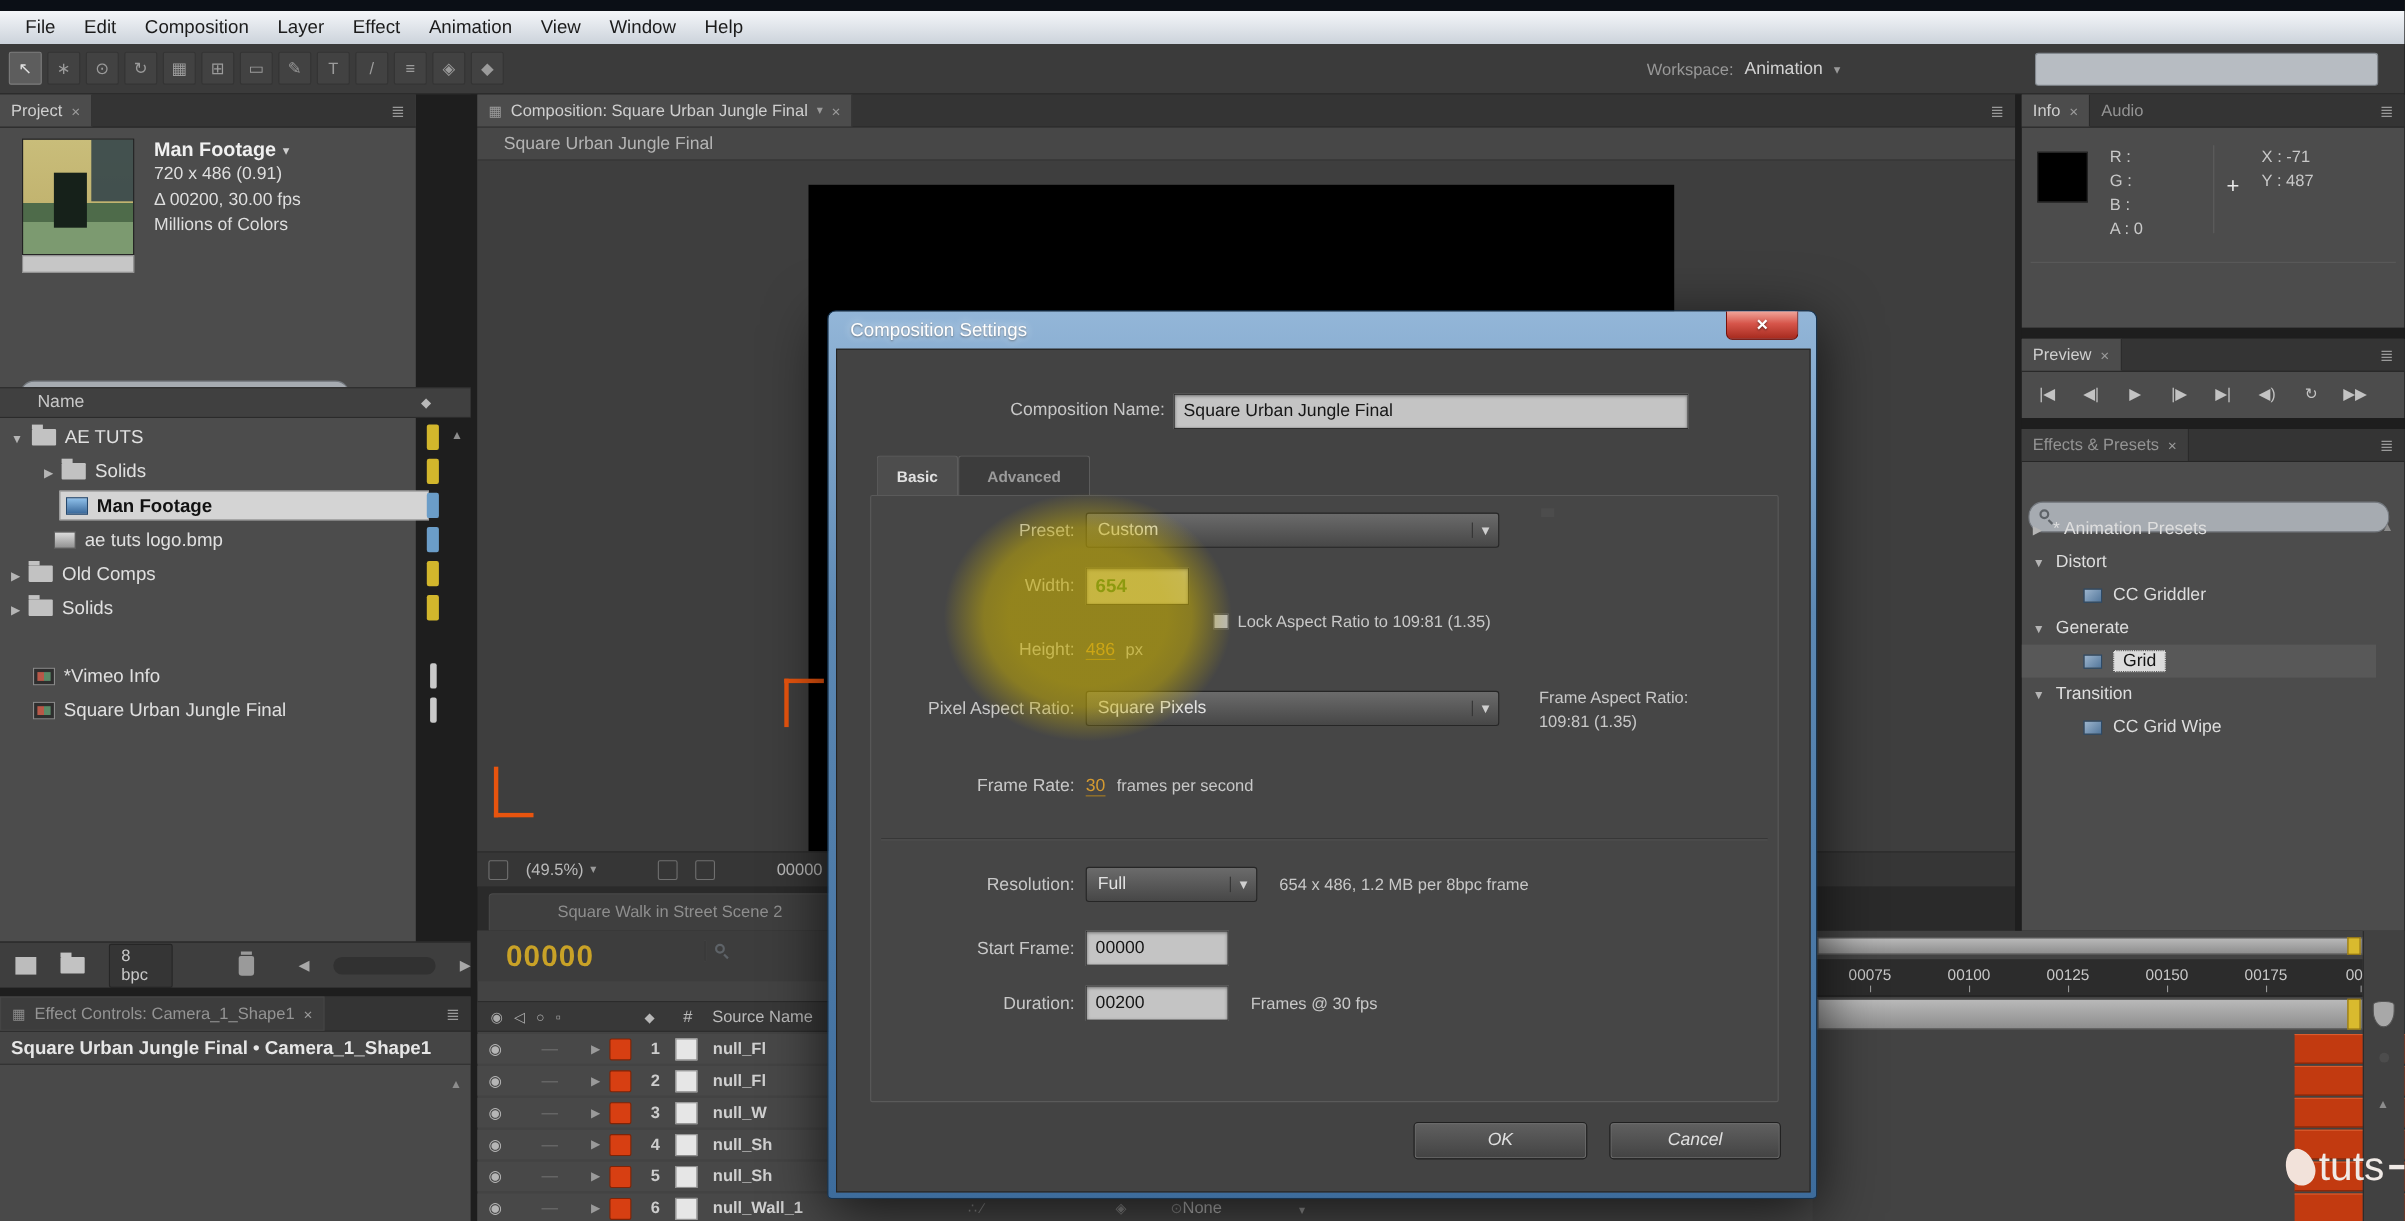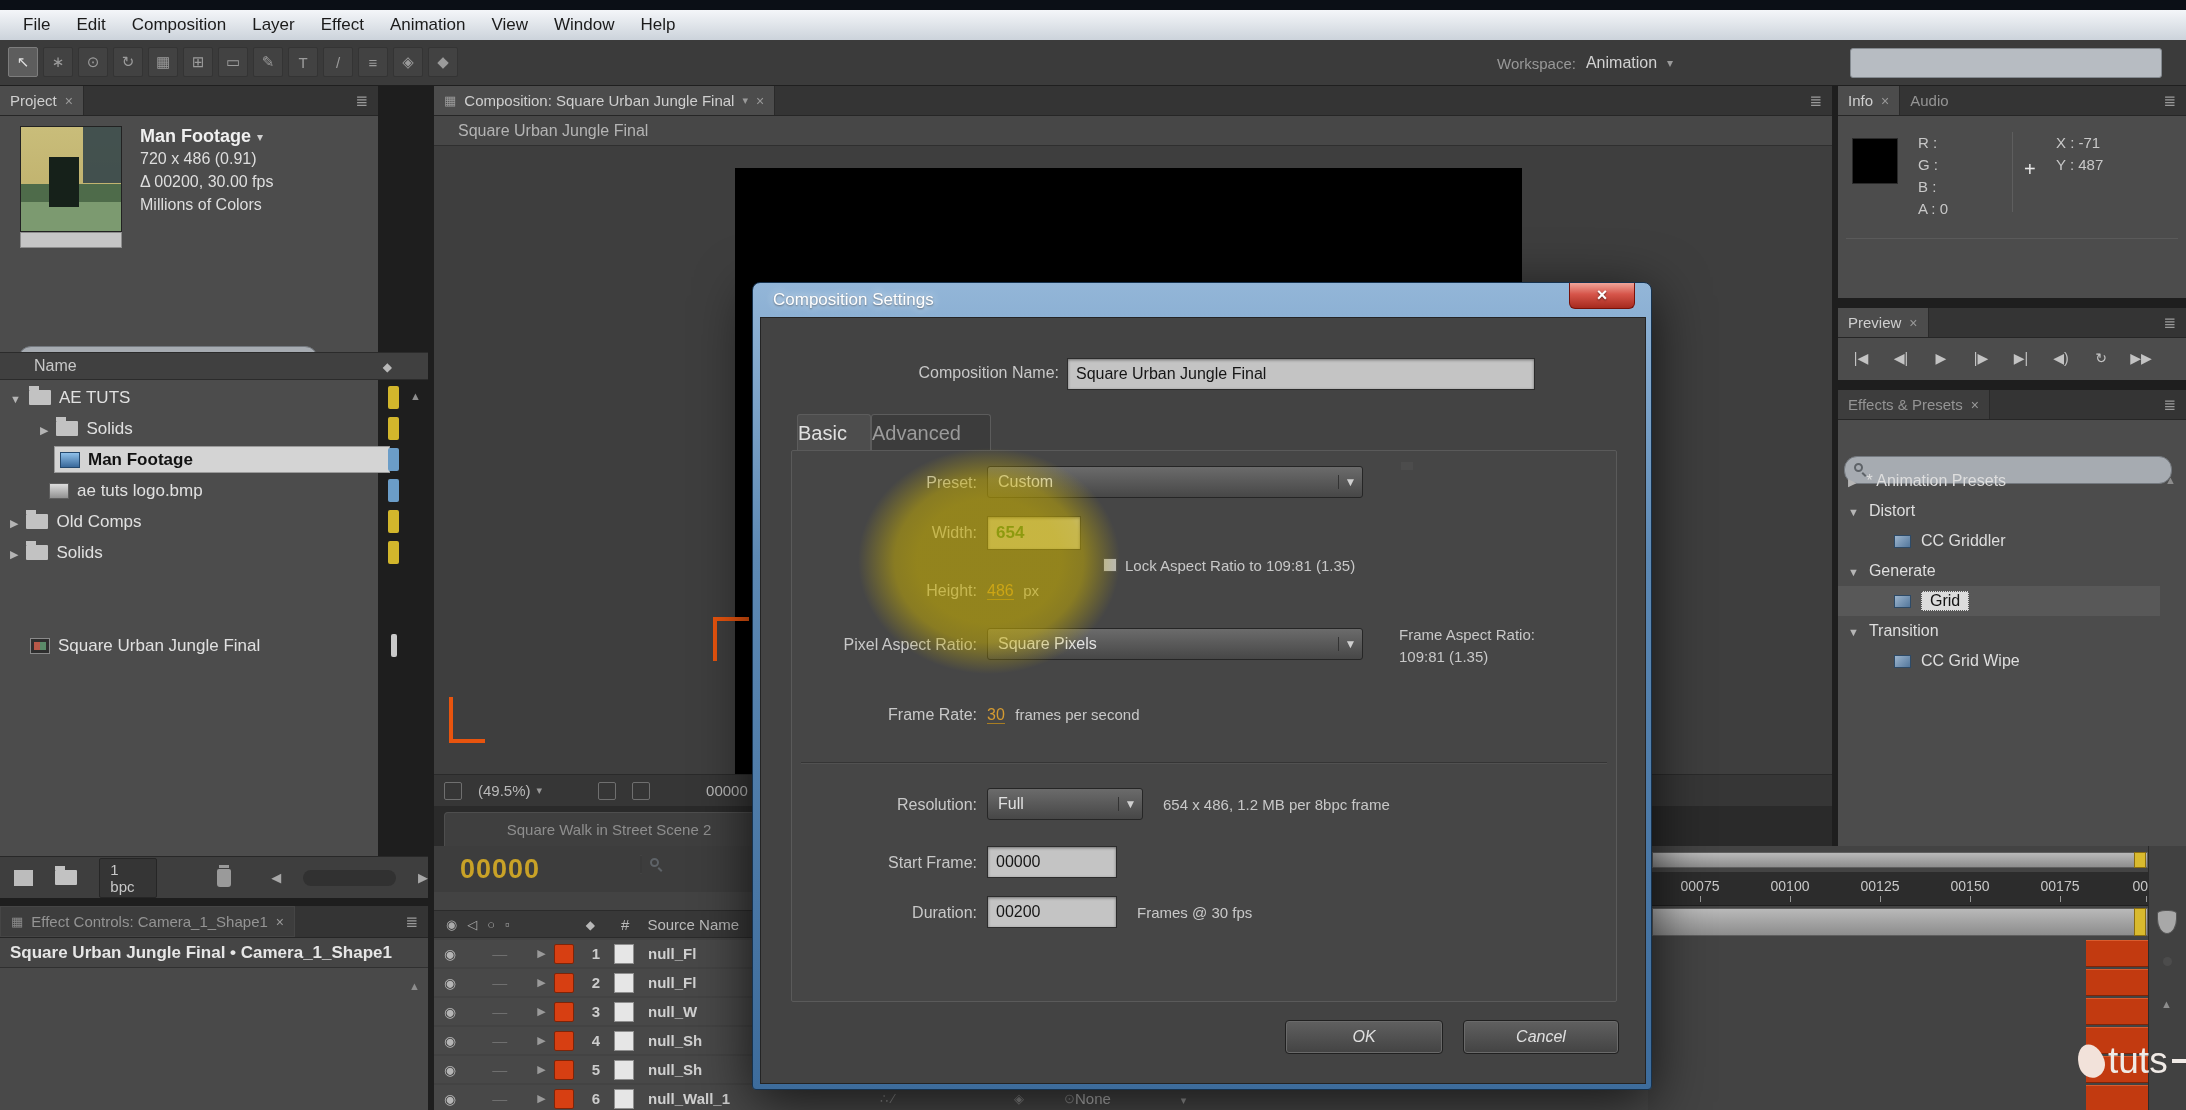--- a/index.html
+++ b/index.html
@@ -120,22 +120,22 @@
          box-shadow: 0 12px 55px rgba(0,0,0,.7); }
   .dlg-title { position: absolute; left: 20px; top: 7px; color: #fff; font-size: 17px;
                text-shadow: 0 0 8px rgba(255,255,255,.8), 0 1px 2px rgba(0,0,0,.5); }
   .dlg-close { position: absolute; right: 16px; top: 0; width: 66px; height: 26px;
                background: linear-gradient(#f0a59a, #d6554a 45%, #a62a1e);
                border: 1px solid #771109; border-top: none; border-radius: 0 0 6px 6px;
                display: flex; align-items: center; justify-content: center; }
   .dlg-close::before { content: "×"; color: #fff; font-weight: bold; font-size: 18px; text-shadow: 0 1px 2px rgba(0,0,0,.6); }
   .dlg-content { position: absolute; left: 7px; top: 34px; width: 886px; height: 767px;
                  background: #434343; border: 1px solid #242424; }
-  .dtab { position: absolute; height: 37px; display: flex; align-items: center; justify-content: flex-start;
-          font-size: 20px; border: 1px solid #5c5c5c; border-bottom: none; border-radius: 3px 3px 0 0; }
+  .dtab { position: absolute; height: 37px; display: flex; align-items: center; justify-content: center;
+          font-size: 14px; border: 1px solid #5c5c5c; border-bottom: none; border-radius: 3px 3px 0 0; font-weight: bold; }
   .dtab.on { background: #4d4d4d; color: #e0e0e0; }
   .dtab.off { background: #3c3c3c; color: #9b9b9b; }
   .groupbox { position: absolute; left: 30px; top: 132px; width: 826px; height: 552px;
               background: #464646; border: 1px solid #5a5a5a; border-radius: 2px; }
 
   .highlight-ellipse { position: absolute; left: 858px; top: 448px; width: 262px; height: 226px; z-index: 20;
     background: radial-gradient(ellipse closest-side, rgba(198,173,2,.60) 0 55%, rgba(198,173,2,.52) 72%, rgba(198,173,2,0) 100%);
     pointer-events: none; }
 
   .watermark { position: absolute; z-index: 30; display: flex; align-items: center; gap: 4px; }
@@ -247,33 +247,38 @@
       <span class="folder-ico"></span>
       <span class="plabel">Old Comps</span>
       <span class="chip" style="background:#d2b62c"></span>
     </div>
     <div class="prow" style="top:451px;padding-left:10px">
       <span class="twirl-r"></span>
       <span class="folder-ico"></span>
       <span class="plabel">Solids</span>
       <span class="chip" style="background:#d2b62c"></span>
     </div>
+    <div class="prow" style="top:513px;padding-left:30px">
+      <span class="comp-ico"></span>
+      <span class="plabel">*Vimeo Info</span>
+      <span class="chip" style="background:#c9c9c9;width:6px;left:391px"></span>
+    </div>
     <div class="prow" style="top:544px;padding-left:30px">
       <span class="comp-ico"></span>
       <span class="plabel">Square Urban Jungle Final</span>
       <span class="chip" style="background:#c9c9c9;width:6px;left:391px"></span>
     </div>
     <div class="abs scroll-up" style="left:410px;top:300px"></div>
   </div>
 
   <div class="abs" style="left:0;top:856px;width:428px;height:42px;background:#3e3e3e;border-top:1px solid #282828;display:flex;align-items:center;gap:22px;padding-left:14px">
     <span class="pages-ico"></span>
     <span class="folder-ico"></span>
     <span style="background:#353535;border:1px solid #262626;border-radius:2px;padding:2px 10px;font-size:15px;color:#c8c8c8">
-      <span>1 bpc</span>
+      <span>8 bpc</span>
     </span>
     <span class="trash-ico" style="margin-left:38px"></span>
     <span style="color:#a8a8a8;font-size:13px;margin-left:18px">◀</span>
     <span style="width:96px;height:16px;background:#313131;border-radius:8px"></span>
     <span style="color:#a8a8a8;font-size:13px">▶</span>
   </div>
 
   <div class="abs gap" style="left:0;top:898px;width:428px;height:8px"></div>
   <div class="abs" style="left:0;top:906px;width:428px;height:204px;background:#494949">
     <div class="tabbar" style="height:32px">

